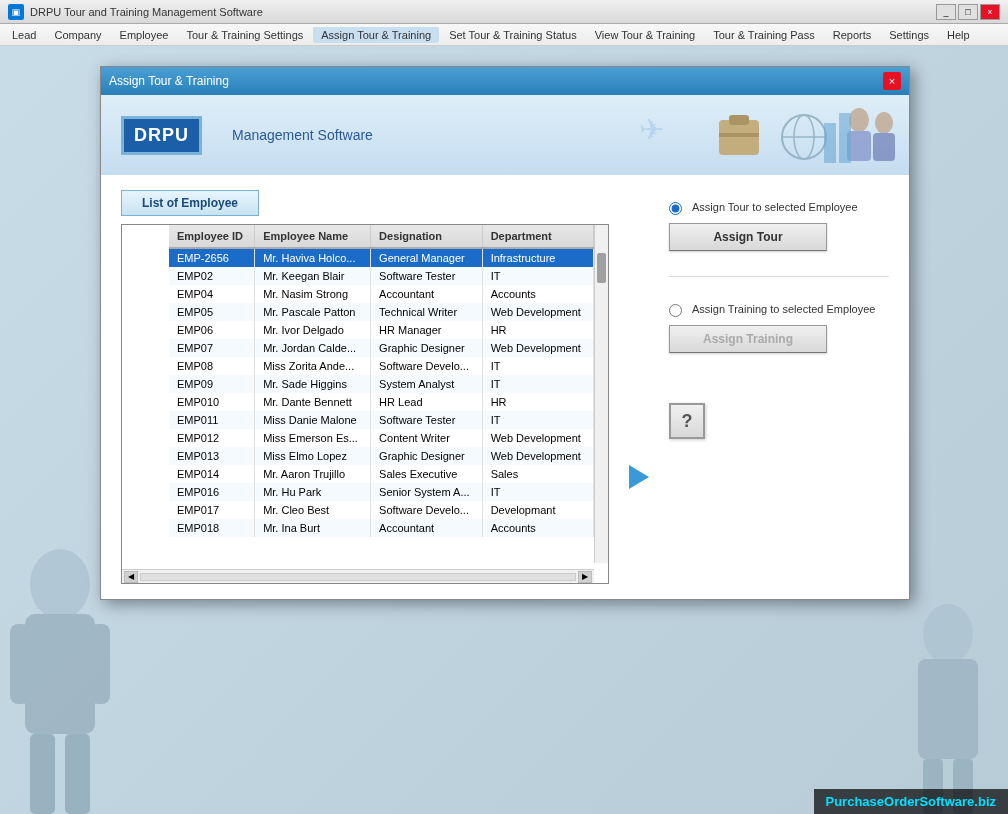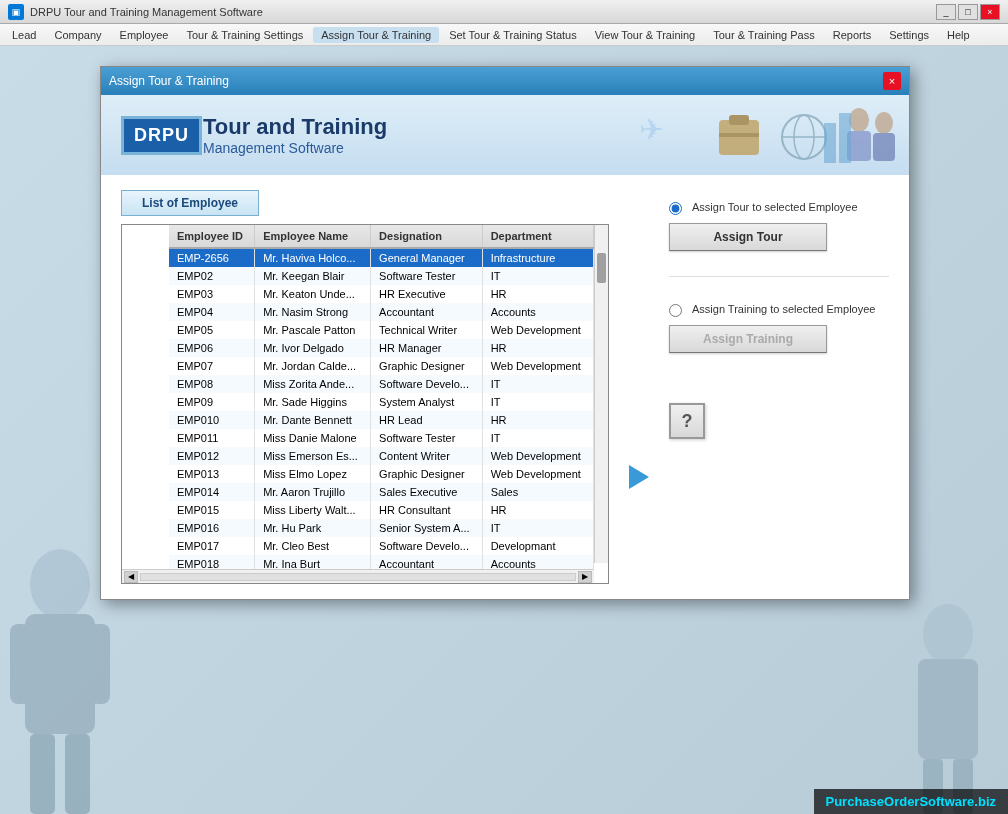--- a/index.html
+++ b/index.html
@@ -134,21 +134,21 @@
       position: relative;
       overflow: hidden;
     }
     .drpu-logo {
       background: #1a5fa8;
       color: white;
       font-weight: bold;
       font-size: 18px;
       padding: 6px 10px;
       border: 3px solid #7ab3d8;
-      margin-right: 1px;
+      margin-right: 30px;
       letter-spacing: 1px;
     }
     .header-title {
       display: flex;
       flex-direction: column;
     }
     .header-title-main {
       font-size: 22px;
       font-weight: bold;
       color: #1a3a6a;
@@ -441,21 +441,20 @@
   <div class="modal">
 
     <div class="modal-title-bar">
       <span>Assign Tour &amp; Training</span>
       <button class="modal-close-btn">×</button>
     </div>
 
     <div class="modal-header">
       <div class="drpu-logo">DRPU</div>
       <div class="header-title">
-        <div class="header-title-main">Tour and Training</div>
         <div class="header-title-sub">Management Software</div>
       </div>
 
       <div class="header-decorative">
         <svg width="280" height="80">
 
           <text x="10" y="45" font-size="30" fill="#aaccee" opacity="0.8">✈</text>
 
           <rect x="90" y="25" width="40" height="35" fill="#c0a060" rx="4"></rect>
           <rect x="100" y="20" width="20" height="10" fill="#a08040" rx="3"></rect>
@@ -499,26 +498,20 @@
       <td>General Manager</td>
       <td>Infrastructure</td>
     </tr>
                   <tr>
       <td>EMP02</td>
       <td>Mr. Keegan Blair</td>
       <td>Software Tester</td>
       <td>IT</td>
     </tr>
                   <tr>
-      <td>EMP03</td>
-      <td>Mr. Keaton Unde...</td>
-      <td>HR Executive</td>
-      <td>HR</td>
-    </tr>
-                  <tr>
       <td>EMP04</td>
       <td>Mr. Nasim Strong</td>
       <td>Accountant</td>
       <td>Accounts</td>
     </tr>
                   <tr>
       <td>EMP05</td>
       <td>Mr. Pascale Patton</td>
       <td>Technical Writer</td>
       <td>Web Development</td>
@@ -569,26 +562,20 @@
       <td>EMP013</td>
       <td>Miss Elmo Lopez</td>
       <td>Graphic Designer</td>
       <td>Web Development</td>
     </tr>
                   <tr>
       <td>EMP014</td>
       <td>Mr. Aaron Trujillo</td>
       <td>Sales Executive</td>
       <td>Sales</td>
-    </tr>
-                  <tr>
-      <td>EMP015</td>
-      <td>Miss Liberty Walt...</td>
-      <td>HR Consultant</td>
-      <td>HR</td>
     </tr>
                   <tr>
       <td>EMP016</td>
       <td>Mr. Hu Park</td>
       <td>Senior System A...</td>
       <td>IT</td>
     </tr>
                   <tr>
       <td>EMP017</td>
       <td>Mr. Cleo Best</td>

